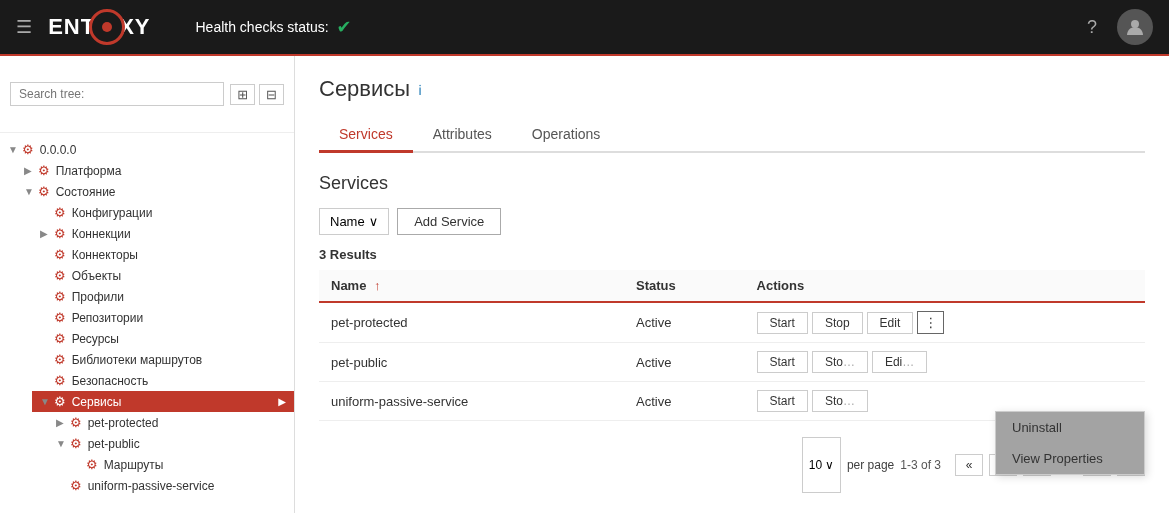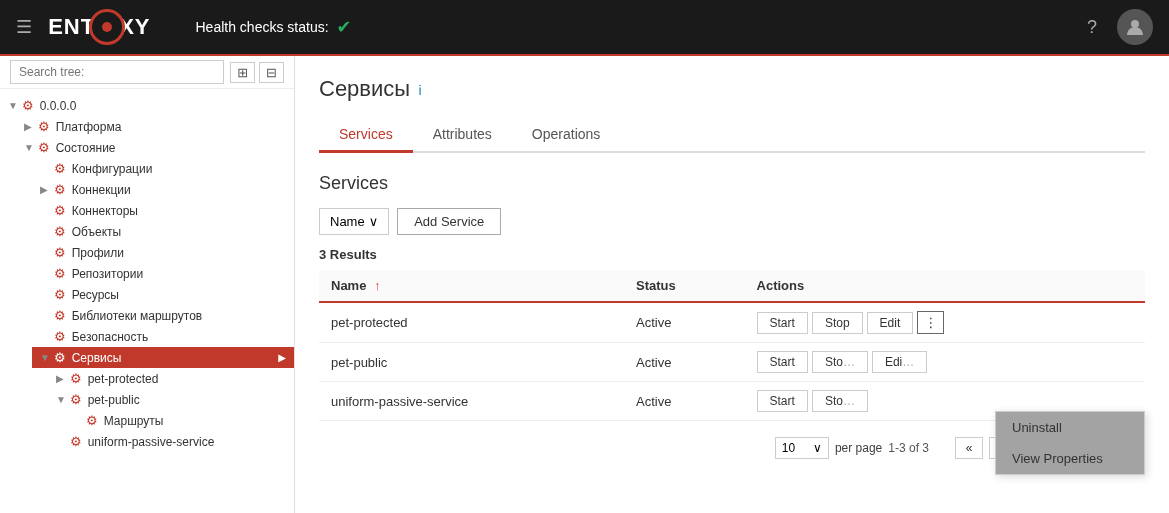--- a/index.html
+++ b/index.html
@@ -39,21 +39,21 @@
 
     
     .main-layout { display: flex; flex: 1; overflow: hidden; }
 
     
     .sidebar {
       width: 295px; background: #fff; border-right: 1px solid #ddd;
       display: flex; flex-direction: column; flex-shrink: 0; overflow-y: auto;
     }
     .search-bar {
-      padding: 4px 10px; border-bottom: 1px solid #eee;
+      padding: 26px 10px; border-bottom: 1px solid #eee;
       display: flex; align-items: center; gap: 6px;
     }
     .search-input {
       flex: 1; border: 1px solid #ccc; padding: 4px 8px; font-size: 12px; outline: none; color: #555;
     }
     .search-icons { display: flex; gap: 4px; }
     .search-icon-btn { border: 1px solid #ccc; background: #fff; padding: 2px 6px; cursor: pointer; color: #555; font-size: 13px; }
 
     
     .tree { padding: 6px 0; flex: 1; }
@@ -140,25 +140,25 @@
     }
     .context-menu-item {
       padding: 8px 16px; cursor: pointer; font-size: 13px; color: #333;
     }
 
     
     .pagination-row {
       display: flex; align-items: center; gap: 6px; margin-top: 16px; justify-content: flex-end;
     }
     .per-page-select {
-      border: 1px solid #ccc; padding: 3px 6px; font-size: 12px; cursor: pointer;
-      display: flex; align-items: center; gap: 18px;
+      border: 1px solid #ccc; padding: 20px 6px; font-size: 12px; cursor: pointer;
+      display: flex; align-items: center; gap: 3px;
     }
     .per-page-label { font-size: 12px; color: #404040; }
-    .page-count { font-size: 12px; color: #555; margin-right: 20px; }
+    .page-count { font-size: 12px; color: #555; margin-right: 8px; }
     .page-nav-btn {
       border: 1px solid #ccc; background: #fff; padding: 3px 8px; cursor: pointer;
       font-size: 12px; color: #333; min-width: 28px; text-align: center;
     }
     .page-nav-btn.active-page { background: #e8e8e8; font-weight: bold; }
     .page-of { font-size: 12px; color: #555; }
 
     
     .actions-cell { display: flex; align-items: center; }
   </style>

